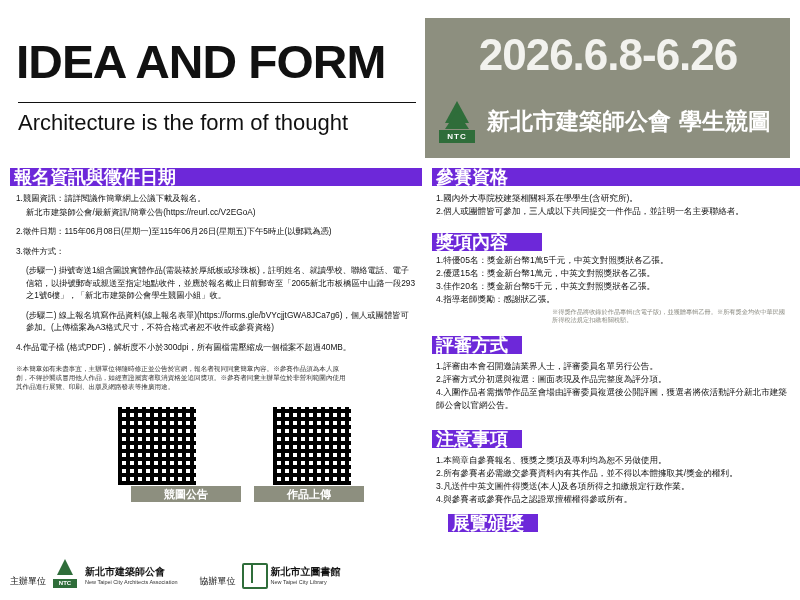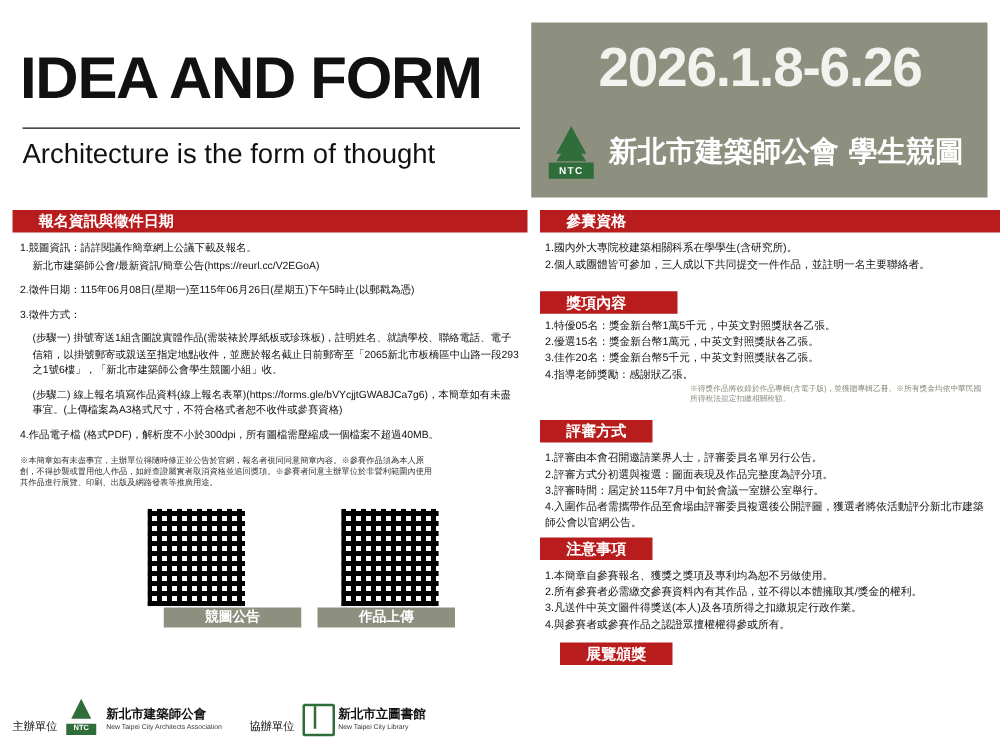--- a/index.html
+++ b/index.html
@@ -17,21 +17,21 @@
   .dates{position:absolute;left:8px;top:12px;width:350px;text-align:center;font-family:"Liberation Sans",sans-serif;font-weight:bold;font-size:44px;color:#f2f2ee;letter-spacing:-1px;white-space:nowrap;}
   .org-row{position:absolute;left:10px;top:78px;width:350px;height:50px;display:flex;align-items:center;gap:8px;}
   .ntc-logo{position:relative;width:44px;height:44px;flex:0 0 44px;}
   .ntc-logo .tree{position:absolute;left:10px;top:2px;width:0;height:0;border-left:12px solid transparent;border-right:12px solid transparent;border-bottom:22px solid #2f6d3a;}
   .ntc-logo .tree2{position:absolute;left:10px;top:12px;width:0;height:0;border-left:12px solid transparent;border-right:12px solid transparent;border-bottom:18px solid #2f6d3a;}
   .ntc-logo .box{position:absolute;left:4px;bottom:0;width:36px;height:13px;background:#2f6d3a;color:#fff;font-size:8px;line-height:13px;text-align:center;font-weight:bold;letter-spacing:1px;}
   .org-name{font-size:23px;font-weight:bold;color:#fff;white-space:nowrap;}
   .org-event{font-size:23px;font-weight:bold;color:#fff;white-space:nowrap;}
 
   
-  .bar{position:absolute;background:#b91c1c;color:#ffffff;font-size:12px;font-weight:bold;line-height:18px;padding:0 21px;height:18px;box-sizing:border-box;white-space:nowrap;}
+  .bar{position:absolute;background:#6d28d9;color:#ffffff;font-size:18px;font-weight:bold;line-height:18px;padding:0 4px;height:18px;box-sizing:border-box;white-space:nowrap;}
 
   
   .left-col{position:absolute;left:10px;top:168px;width:412px;height:420px;}
   .body-text{font-size:8.3px;line-height:12.5px;color:#111;}
   .p{margin:0 0 7px 0;}
   .indent1{padding-left:10px;}
   .smallnote{font-size:6.6px;line-height:9px;color:#333;}
 
   
   .qr-wrap{position:absolute;top:236px;left:60px;width:340px;height:120px;}
@@ -68,21 +68,21 @@
 
 <div class="poster">
 
   <div class="header">
     <div class="hdr-left">
       <div class="title-main">IDEA AND FORM</div>
       <div class="rule"></div>
       <div class="title-sub">Architecture is the form of thought</div>
     </div>
     <div class="hdr-right">
-      <div class="dates">2026.1.8-6.26</div>
+      <div class="dates">2026.6.8-6.26</div>
       <div class="org-row">
         <div class="ntc-logo">
           <div class="tree"></div>
             <div class="tree2"></div>
           <div class="box">NTC</div>
         </div>
         <div class="org-name">新北市建築師公會</div>
         <div class="org-event">學生競圖</div>
       </div>
     </div>
@@ -90,21 +90,21 @@
 
   <div class="bar" style="left:10px;top:168px;width:412px;">報名資訊與徵件日期</div>
 
   <div class="left-col">
     <div class="body-text" style="position:absolute;left:6px;top:24px;width:400px;">
       <p class="p">1.競圖資訊：請詳閱議作簡章網上公議下載及報名。</p>
       <p class="p indent1" style="margin-top:-6px;">新北市建築師公會/最新資訊/簡章公告(https://reurl.cc/V2EGoA)</p>
       <p class="p">2.徵件日期：115年06月08日(星期一)至115年06月26日(星期五)下午5時止(以郵戳為憑)</p>
       <p class="p">3.徵件方式：</p>
       <p class="p indent1">(步驟一) 掛號寄送1組含圖說實體作品(需裝裱於厚紙板或珍珠板)，註明姓名、就讀學校、聯絡電話、電子信箱，以掛號郵寄或親送至指定地點收件，並應於報名截止日前郵寄至「2065新北市板橋區中山路一段293之1號6樓」，「新北市建築師公會學生競圖小組」收。</p>
-      <p class="p indent1">(步驟二) 線上報名填寫作品資料(線上報名表單)(https://forms.gle/bVYcjjtGWA8JCa7g6)，本簡章如有未盡事宜。(上傳檔案為A3格式尺寸，不符合格式者恕不收件或參賽資格)</p>
+      <p class="p indent1">(步驟二) 線上報名填寫作品資料(線上報名表單)(https://forms.gle/bVYcjjtGWA8JCa7g6)，個人或團體皆可參加。(上傳檔案為A3格式尺寸，不符合格式者恕不收件或參賽資格)</p>
       <p class="p">4.作品電子檔 (格式PDF)，解析度不小於300dpi，所有圖檔需壓縮成一個檔案不超過40MB。</p>
     </div>
 
     <div class="smallnote" style="position:absolute;left:6px;top:196px;width:330px;">※本簡章如有未盡事宜，主辦單位得隨時修正並公告於官網，報名者視同同意簡章內容。※參賽作品須為本人原創，不得抄襲或冒用他人作品，如經查證屬實者取消資格並追回獎項。※參賽者同意主辦單位於非營利範圍內使用其作品進行展覽、印刷、出版及網路發表等推廣用途。</div>
 
     <div class="qr-wrap">
       <div class="qr a"></div>
       <div class="qr-label a">競圖公告</div>
       <div class="qr b"></div>
       <div class="qr-label b">作品上傳</div>
@@ -146,21 +146,20 @@
       <div>2.優選15名：獎金新台幣1萬元，中英文對照獎狀各乙張。</div>
       <div>3.佳作20名：獎金新台幣5千元，中英文對照獎狀各乙張。</div>
       <div>4.指導老師獎勵：感謝狀乙張。</div>
     </div>
     <div class="r-note faint" style="position:absolute;left:120px;top:140px;width:238px;">※得獎作品將收錄於作品專輯(含電子版)，並獲贈專輯乙冊。※所有獎金均依中華民國所得稅法規定扣繳相關稅額。</div>
 
     <div class="bar" style="left:0;top:168px;width:90px;">評審方式</div>
     <div class="r-text" style="position:absolute;left:4px;top:192px;width:352px;">
       <div>1.評審由本會召開邀請業界人士，評審委員名單另行公告。</div>
       <div>2.評審方式分初選與複選：圖面表現及作品完整度為評分項。</div>
-      <div>3.評審時間：屆定於115年7月中旬於會議一室辦公室舉行。</div>
       <div>4.入圍作品者需攜帶作品至會場由評審委員複選後公開評圖，獲選者將依活動評分新北市建築師公會以官網公告。</div>
     </div>
 
     <div class="bar" style="left:0;top:262px;width:90px;">注意事項</div>
     <div class="r-text" style="position:absolute;left:4px;top:286px;width:352px;">
       <div>1.本簡章自參賽報名、獲獎之獎項及專利均為恕不另做使用。</div>
       <div>2.所有參賽者必需繳交參賽資料內有其作品，並不得以本體擁取其/獎金的權利。</div>
       <div>3.凡送件中英文圖件得獎送(本人)及各項所得之扣繳規定行政作業。</div>
       <div>4.與參賽者或參賽作品之認證眾擅權權得參或所有。</div>
     </div>

